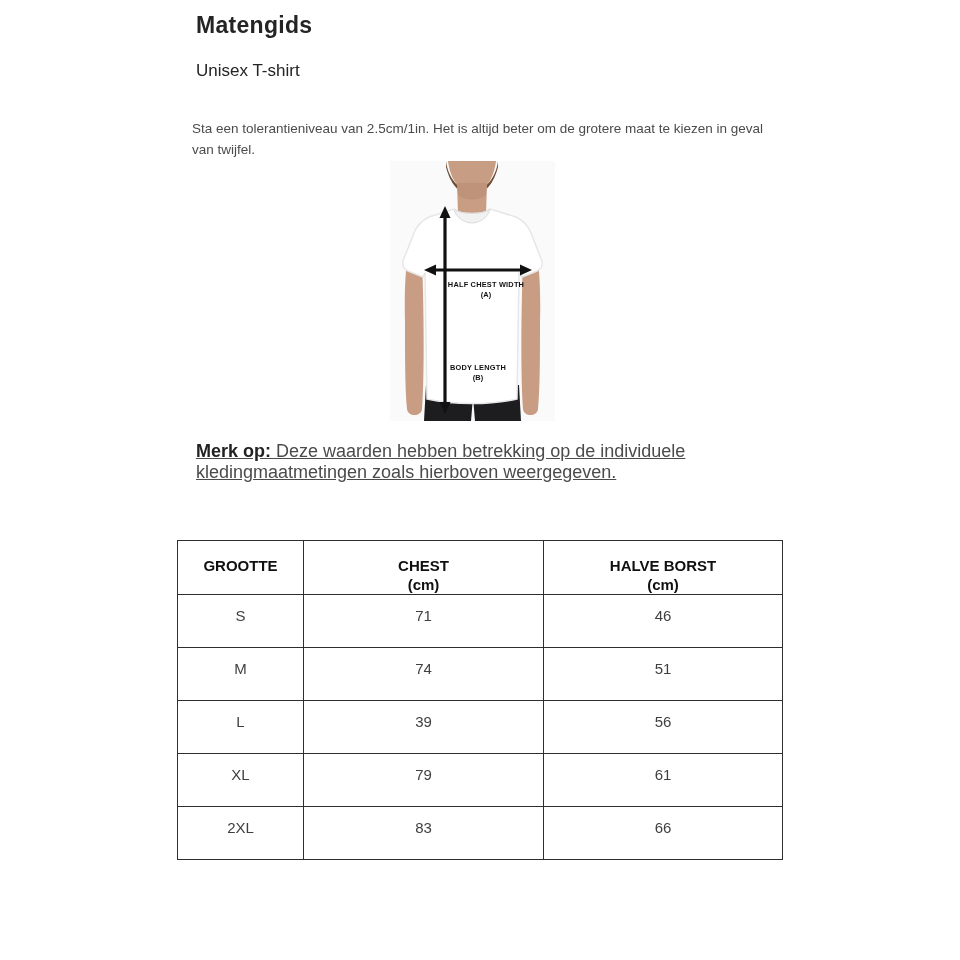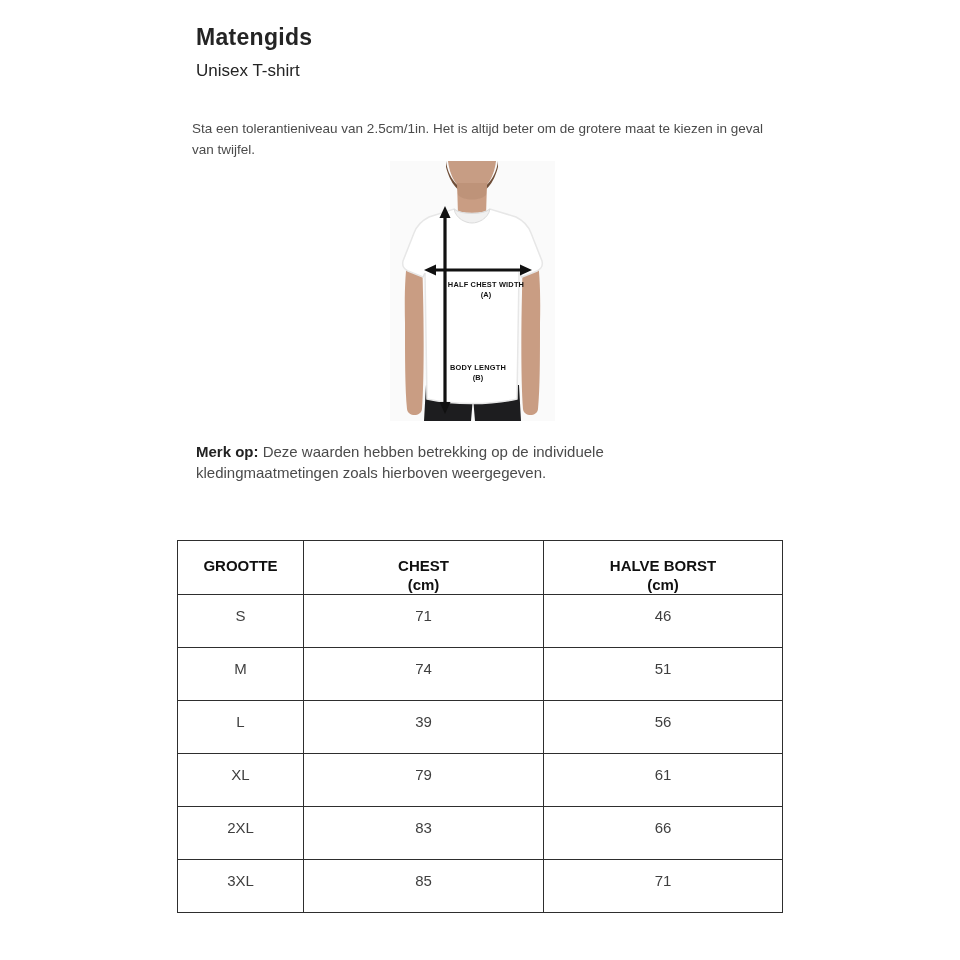--- a/index.html
+++ b/index.html
@@ -8,39 +8,39 @@
     width: 960px; height: 960px;
     font-family: "Liberation Sans", "DejaVu Sans", sans-serif;
     color: #1f1f1f;
     position: relative;
     overflow: hidden;
   }
   .page { position: relative; width: 960px; height: 960px; background: #fff; }
 
   .page-title {
     position: absolute; left: 196px; top: 12px;
-    font-size: 23px; font-weight: 700; letter-spacing: 0.3px; color: #242424; margin-top: 12px;
+    font-size: 23px; font-weight: 700; letter-spacing: 0.3px; color: #242424;
   }
   .page-subtitle {
     position: absolute; left: 196px; top: 61px;
     font-size: 17px; font-weight: 400; color: #242424;
   }
   .intro {
     position: absolute; left: 192px; top: 118px; width: 575px;
     font-size: 13.5px; line-height: 21px; color: #4b4b4b;
   }
 
   .photo {
     position: absolute; left: 390px; top: 153px;
     width: 165px; height: 280px;
   }
 
   .note {
     position: absolute; left: 196px; top: 441px; width: 548px;
-    font-size: 15px; line-height: 21px; color: #4b4b4b;
+    font-size: 18px; line-height: 21px; color: #4b4b4b; text-decoration: underline;
   }
   .note b { color: #222; font-weight: 700; }
 
   table.size-table {
     position: absolute; left: 177px; top: 540px;
     width: 605px;
     border-collapse: collapse;
     table-layout: fixed;
     background: #fff;
   }
@@ -145,21 +145,16 @@
       <tr>
         <td>XL</td>
         <td>79</td>
         <td>61</td>
       </tr>
       <tr>
         <td>2XL</td>
         <td>83</td>
         <td>66</td>
       </tr>
-      <tr>
-        <td>3XL</td>
-        <td>85</td>
-        <td>71</td>
-      </tr>
     </tbody>
   </table>
 
 </div>
 
 </body></html>

